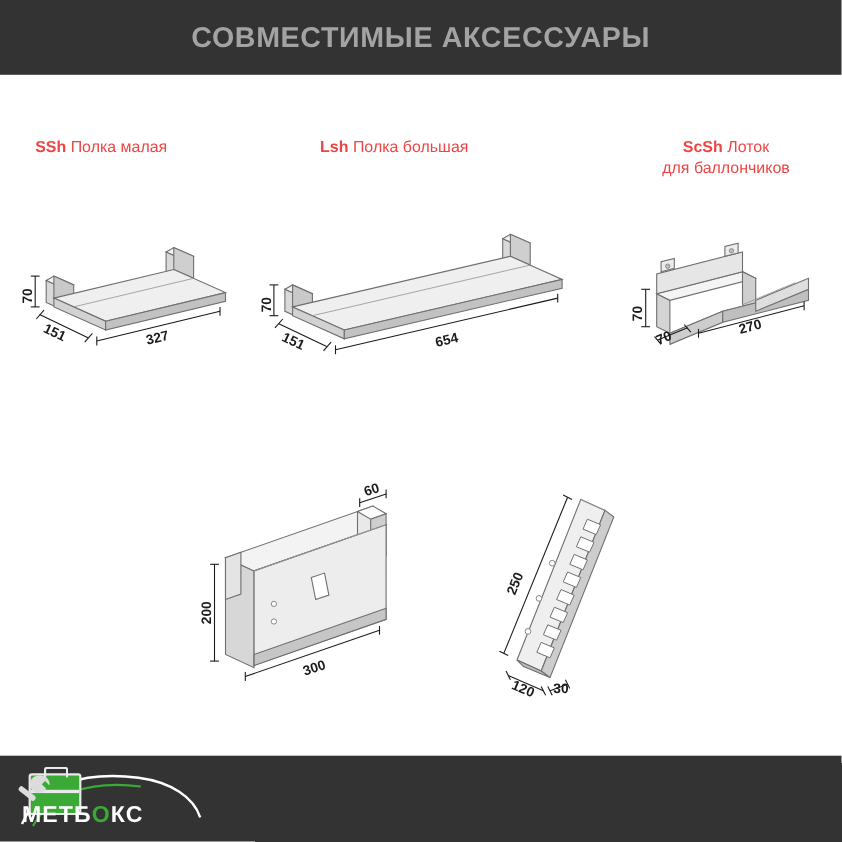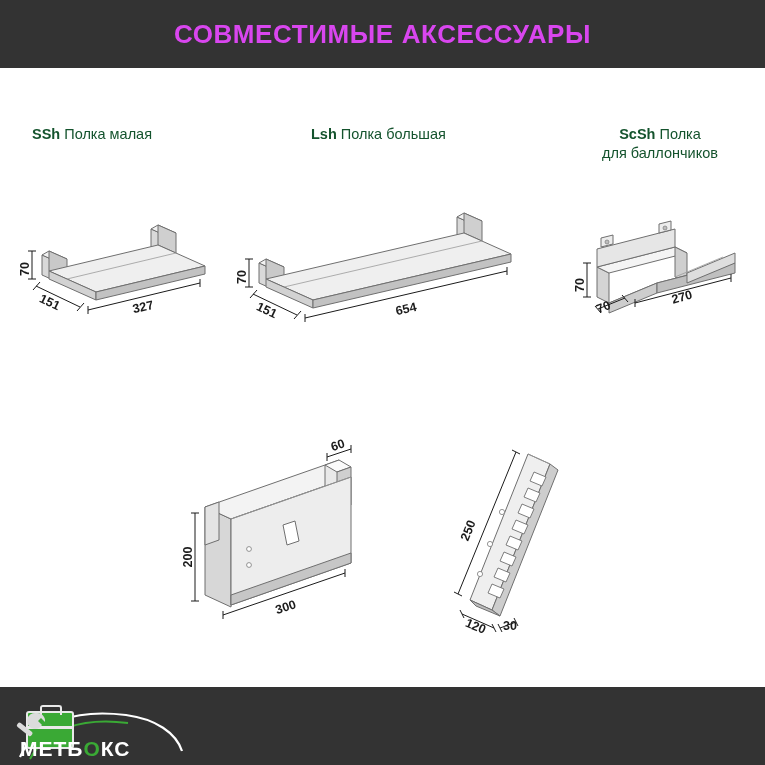--- a/index.html
+++ b/index.html
@@ -27,39 +27,39 @@
     left: 0;
     top: 0;
     width: 765px;
     height: 68px;
     background: #333333;
     display: flex;
     align-items: center;
     justify-content: center;
   }
   .header-title {
-    color: #d946ef;
+    color: #a3a3a3;
     font-size: 26px;
     font-weight: bold;
     letter-spacing: 0.6px;
     text-transform: uppercase;
     text-align: center;
     font-family: "Liberation Sans", sans-serif;
   }
 
   
   .footer {
     position: absolute;
     left: 0;
     bottom: 0;
     width: 765px;
     height: 78px;
     background: #333333;
     display: flex;
-    align-items: flex-end;
+    align-items: center;
   }
   .logo {
     position: relative;
     margin-left: 10px;
     width: 180px;
     height: 62px;
     display: flex;
     align-items: center;
   }
   .logo-box {
@@ -118,21 +118,21 @@
     pointer-events: none;
   }
 
   
   .item {
     position: absolute;
   }
   .item-caption {
     position: absolute;
     font-size: 14.5px;
-    color: #14532d;
+    color: #ef4444;
     line-height: 19px;
     font-family: "Liberation Sans", sans-serif;
   }
   .item-caption .code { font-weight: bold; }
   .cap-center { text-align: center; }
   .cap-left { text-align: left; }
 
   .drawing {
     position: absolute;
   }
@@ -189,21 +189,21 @@
 
         <line x1="68" y1="130" x2="180" y2="103" stroke="#1b1b1b" stroke-width="1"></line>
         <line x1="68" y1="126" x2="68" y2="134" stroke="#1b1b1b" stroke-width="1"></line>
         <line x1="180" y1="99" x2="180" y2="107" stroke="#1b1b1b" stroke-width="1"></line>
         <text class="dim-text" x="124" y="131" transform="rotate(-13 124 131)" text-anchor="middle">327</text>
       </svg>
     </div>
   </div>
 
   <div class="item" style="left:235px; top:125px; width:320px; height:195px;">
-    <div class="item-caption cap-left" style="left:76px; top:0; width:260px;">
+    <div class="item-caption cap-left" style="left:56px; top:0; width:260px;">
       <span class="code">Lsh</span>
       <span>Полка большая</span>
     </div>
     <div class="drawing" style="left:0; top:52px;">
       <svg width="320" height="150" viewBox="0 0 320 150">
 
         <polygon points="24,86 24,106 42,114 42,94" fill="#d9d9d9" stroke="#6f6f6f" stroke-width="1"></polygon>
         <polygon points="24,86 31,82 49,90 42,94" fill="#f2f2f2" stroke="#6f6f6f" stroke-width="1"></polygon>
         <polygon points="31,82 31,102 49,110 49,90" fill="#c9c9c9" stroke="#6f6f6f" stroke-width="1"></polygon>
 
@@ -231,21 +231,21 @@
         <line x1="70" y1="137" x2="70" y2="145" stroke="#1b1b1b" stroke-width="1"></line>
         <line x1="272" y1="90" x2="272" y2="98" stroke="#1b1b1b" stroke-width="1"></line>
         <text class="dim-text" x="172" y="136" transform="rotate(-13 172 136)" text-anchor="middle">654</text>
       </svg>
     </div>
   </div>
 
   <div class="item" style="left:565px; top:125px; width:200px; height:195px;">
     <div class="item-caption cap-center" style="left:0px; top:0; width:190px;">
       <span class="code">ScSh</span>
-      <span>Полка</span><br>
+      <span>Лоток</span><br>
       <span>для баллончиков</span>
     </div>
     <div class="drawing" style="left:0; top:60px;">
       <svg width="200" height="140" viewBox="0 0 200 140">
 
         <polygon points="32,82 32,112 44,118 44,88" fill="#d4d4d4" stroke="#6f6f6f" stroke-width="1"></polygon>
         <polygon points="32,82 110,62 122,68 44,88" fill="#f4f4f4" stroke="#6f6f6f" stroke-width="1"></polygon>
         <polygon points="110,62 110,92 122,98 122,68" fill="#cfcfcf" stroke="#6f6f6f" stroke-width="1"></polygon>
 
         <polygon points="32,82 110,62 110,44 32,64" fill="#e6e6e6" stroke="#6f6f6f" stroke-width="1"></polygon>

